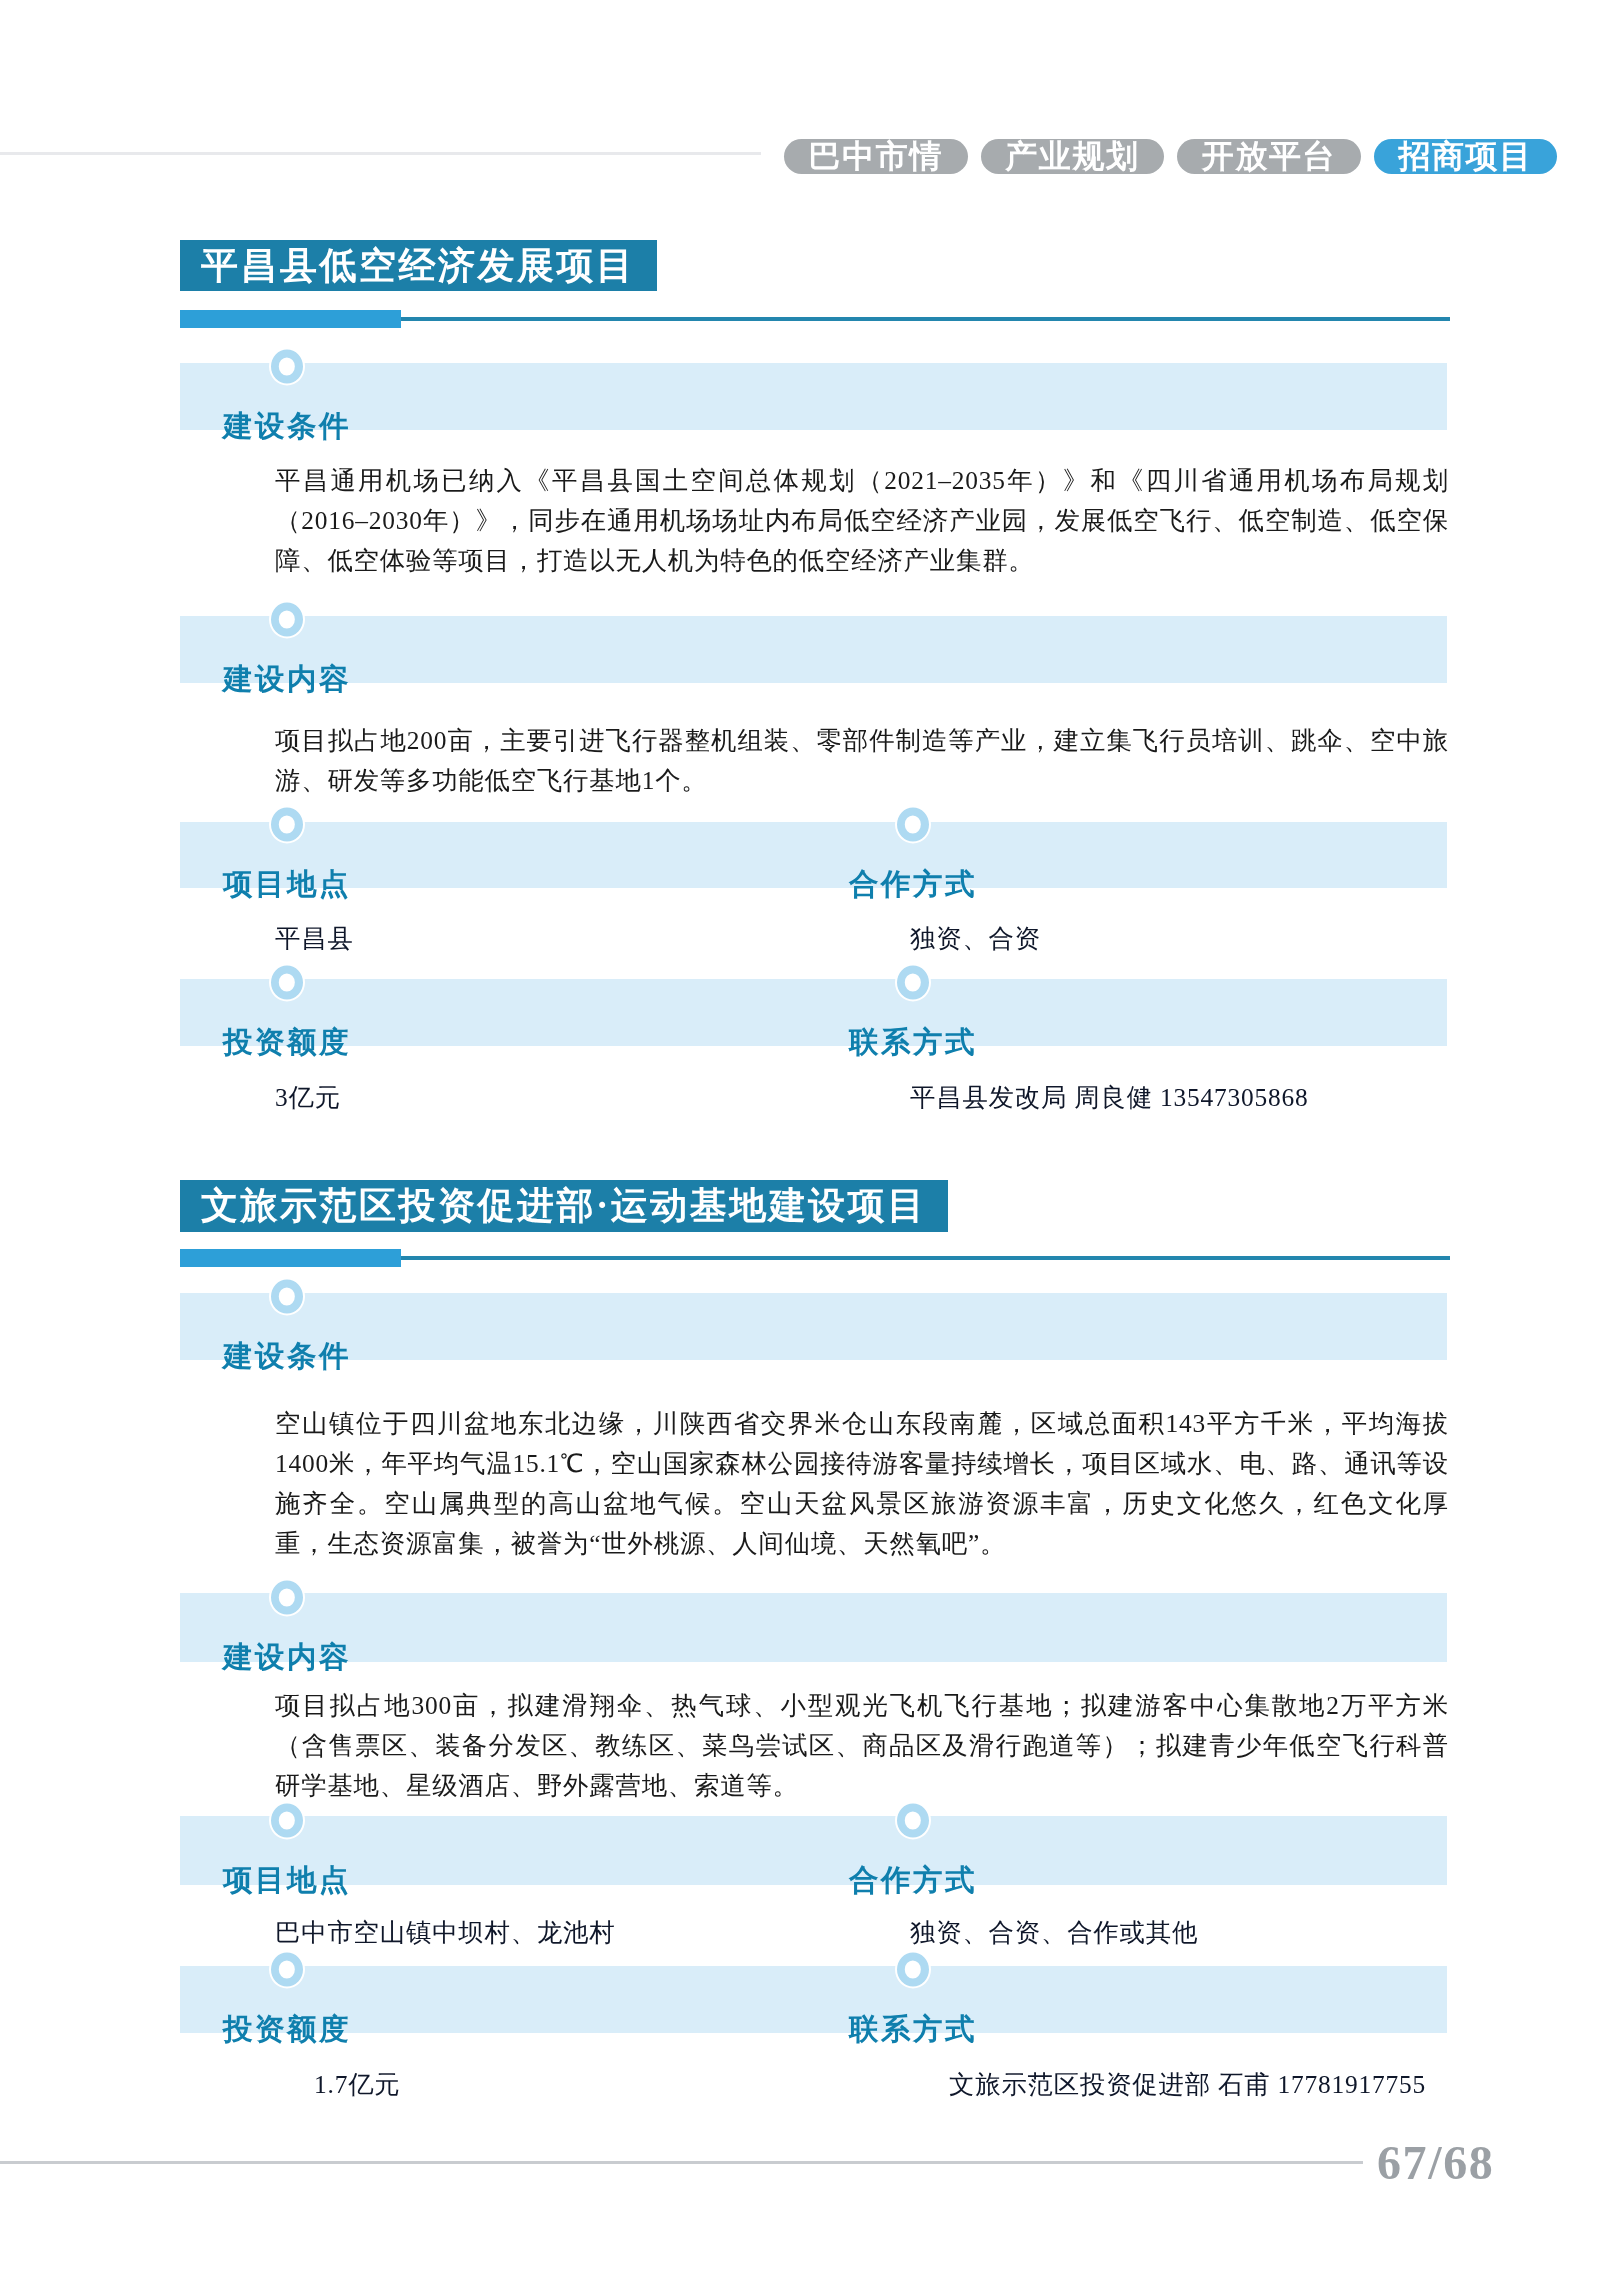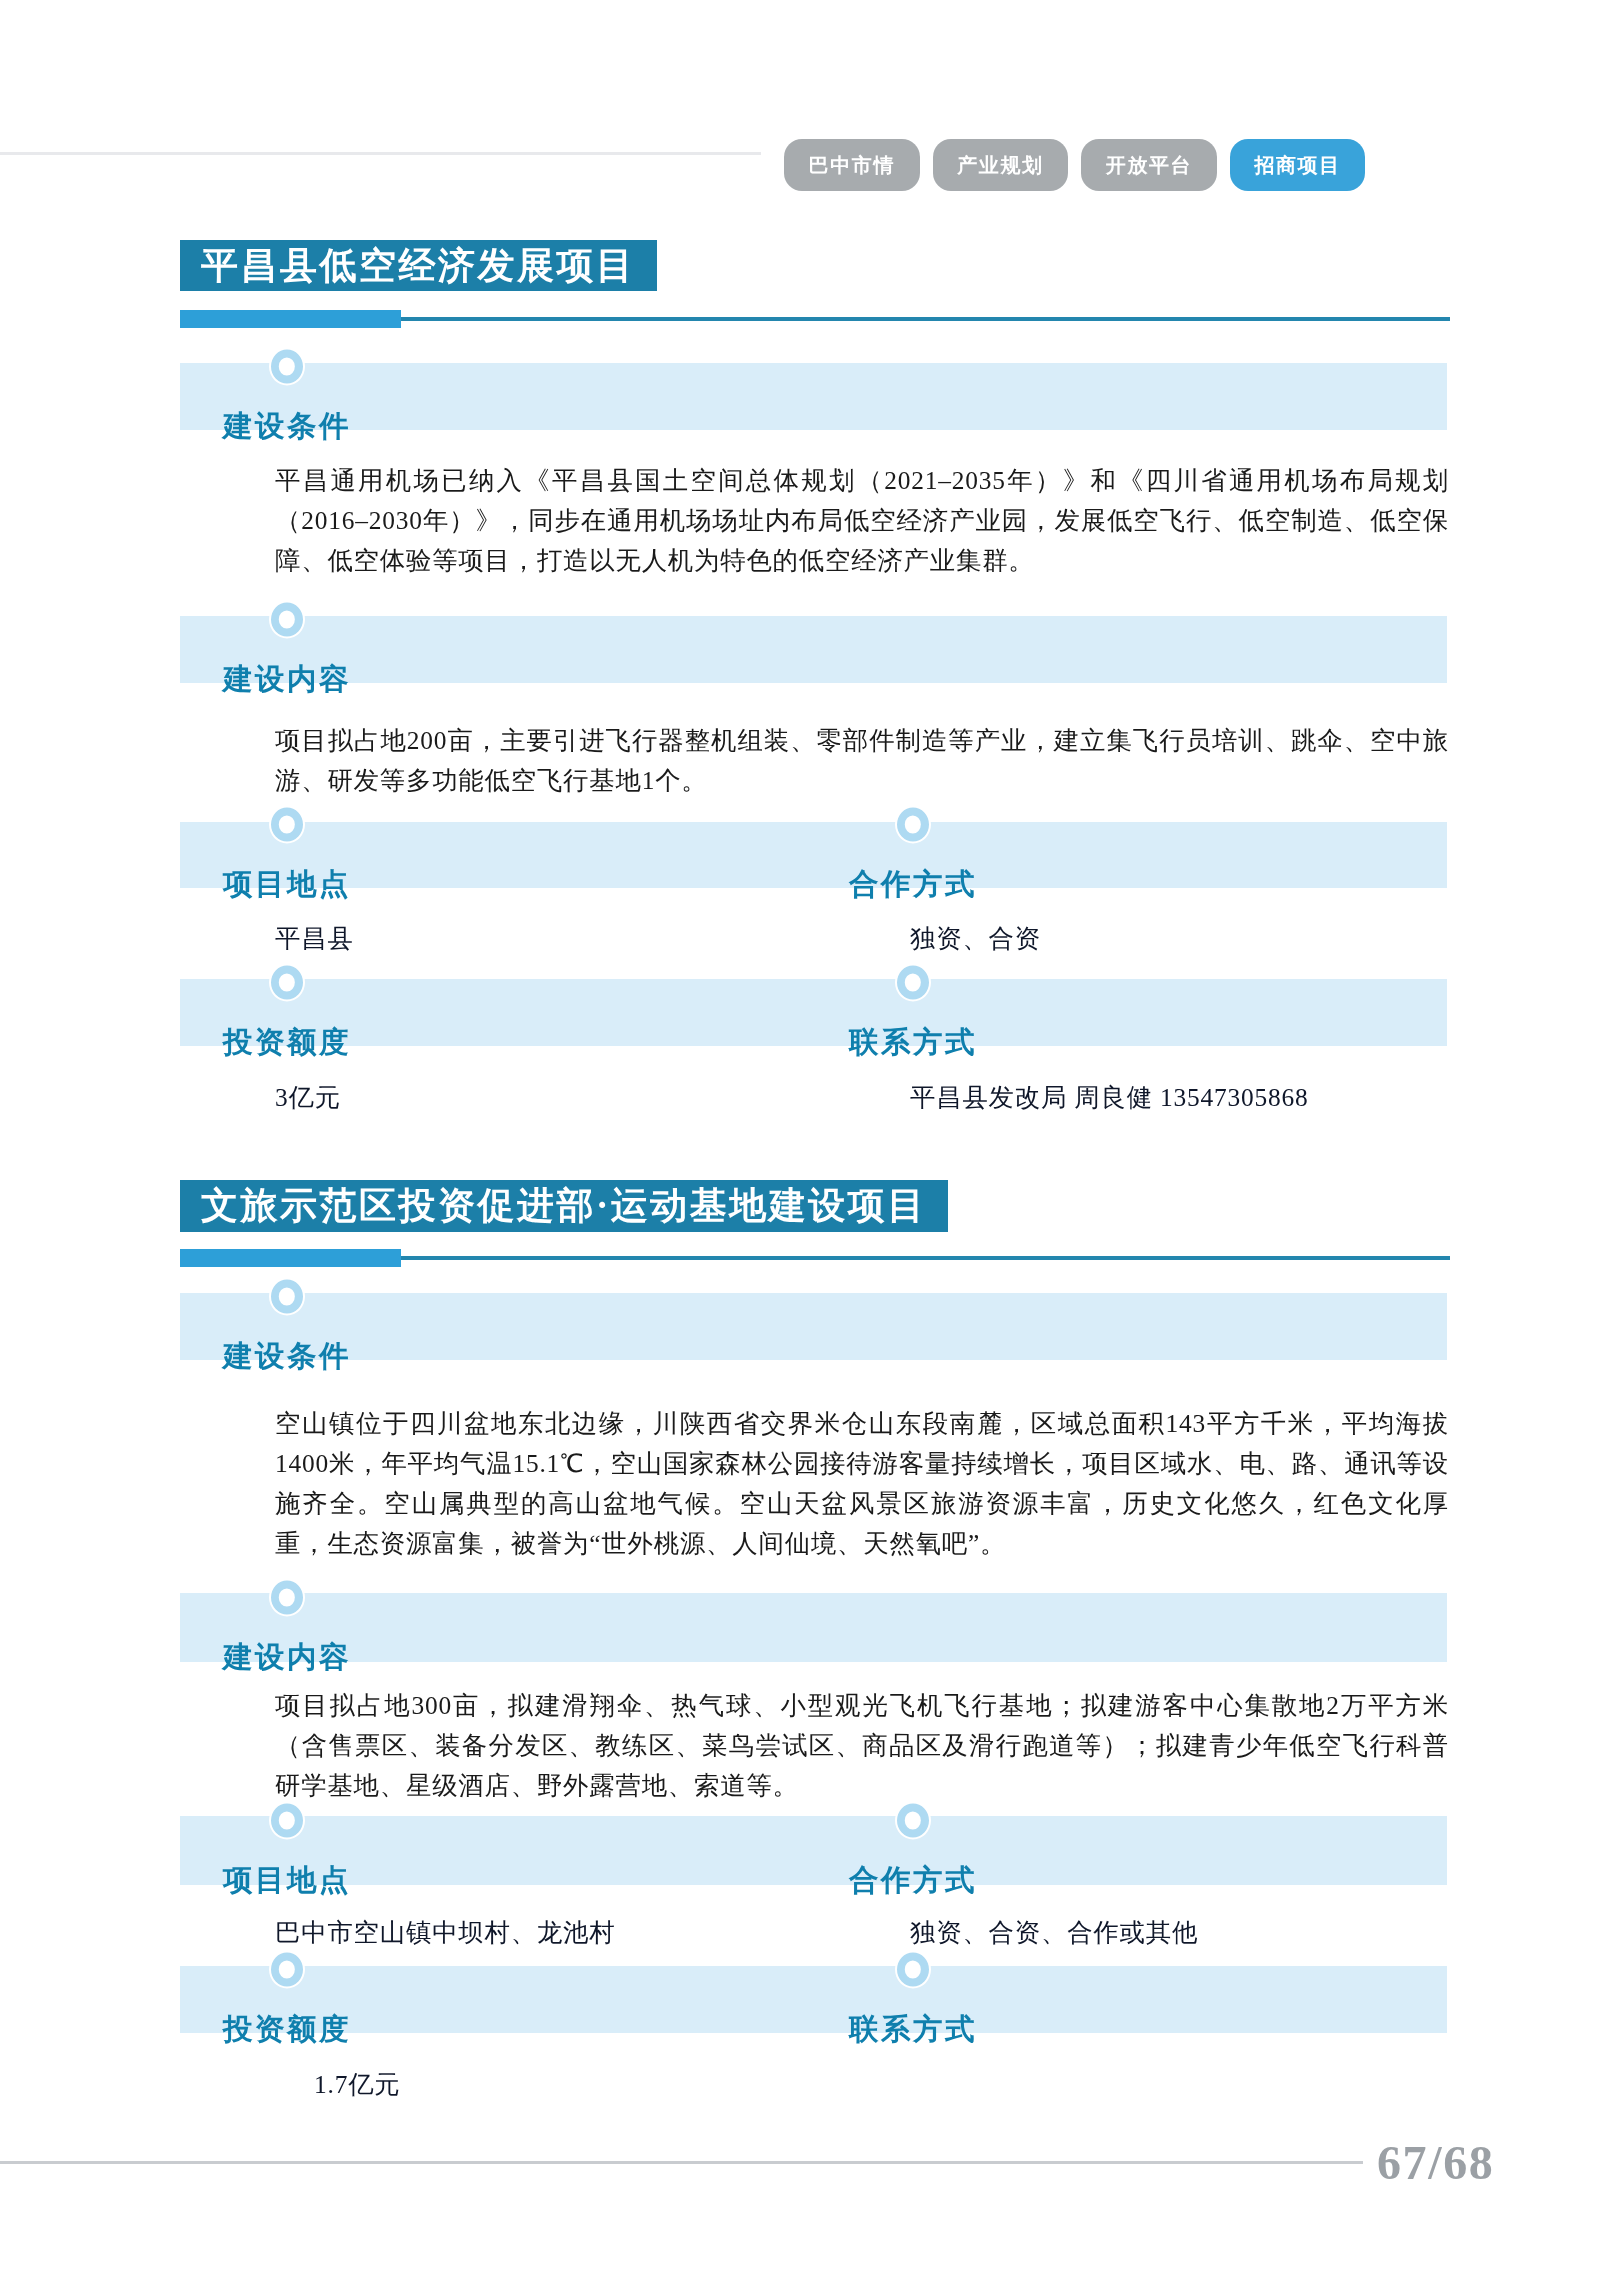--- a/index.html
+++ b/index.html
@@ -17,23 +17,23 @@
     position:absolute; left:0; top:152px;
     width:761px; height:2.5px; background:#e8e9ec;
   }
 
   
   .nav {
     position:absolute; left:784px; top:139px;
     display:flex; gap:13px; align-items:center;
   }
   .pill {
-    height:52px; border-radius:18px;
+    height:35px; border-radius:18px;
     background:#a7abae; color:#ffffff;
-    font-size:20px; font-weight:bold; letter-spacing:1.6px;
+    font-size:32px; font-weight:bold; letter-spacing:1.6px;
     display:flex; align-items:center; justify-content:center;
     padding:0 24.6px; white-space:nowrap; cursor:pointer;
     font-family:"Liberation Serif", serif;
   }
   .pill.active { background:#39a3da; }
 
   
   .project { position:absolute; left:180px; width:1267px; }
   #project-0 { top:240px; height:918px; }
   #project-1 { top:1180px; height:935px; }
@@ -225,19 +225,20 @@
       <div class="pair pair-a">
         <span class="bullet"></span>
         <span class="band-label">投资额度</span>
       </div>
       <div class="pair pair-b">
         <span class="bullet"></span>
         <span class="band-label">联系方式</span>
       </div>
     </div>
     <div class="value val-a row-inv">1.7亿元</div>
+    <div class="value val-b row-inv">文旅示范区投资促进部 石甫 17781917755</div>
   </div>
 
   <div class="footer-line"></div>
   <div class="page-number">67/68</div>
 
 </div>
 
 
 </body></html>

